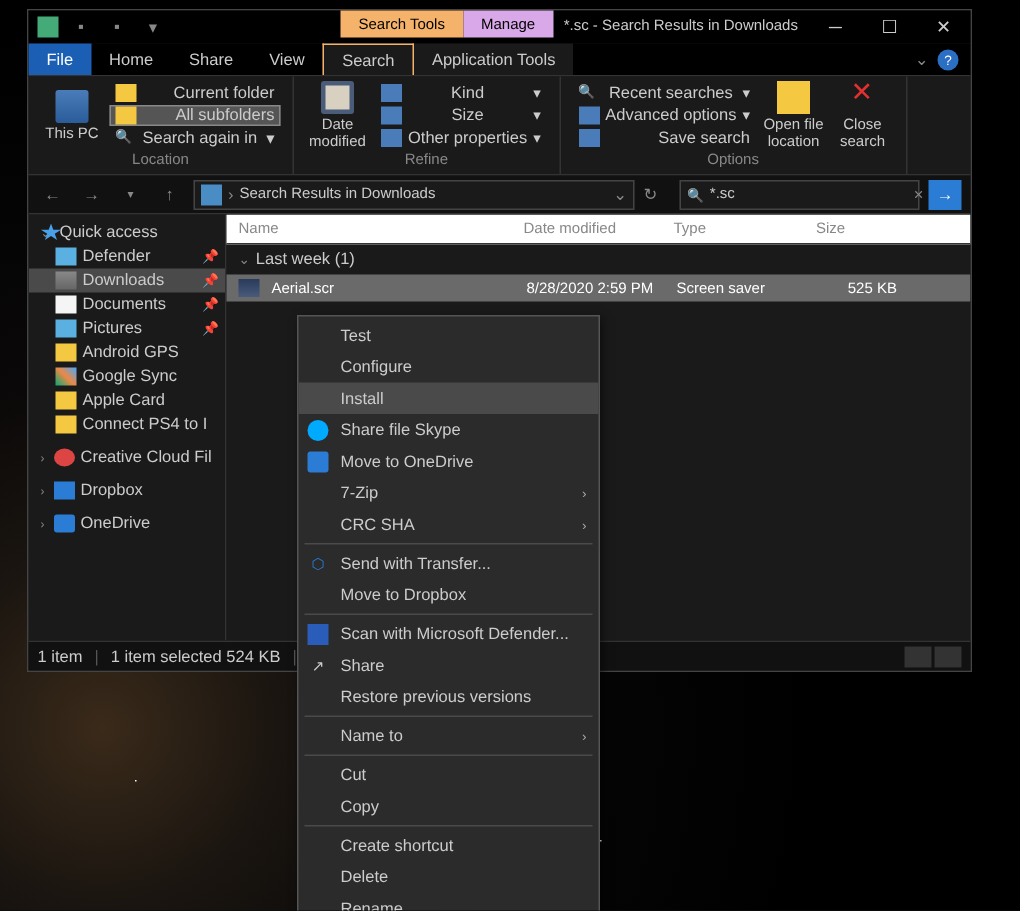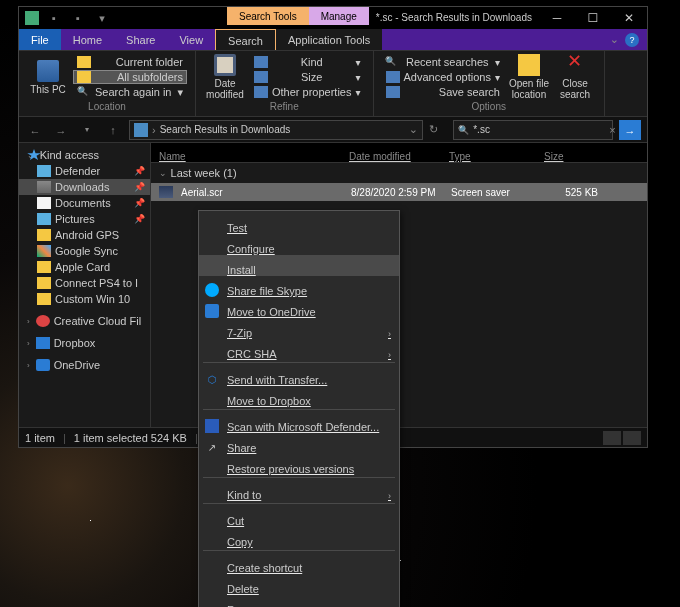--- a/index.html
+++ b/index.html
@@ -14,21 +14,21 @@
 .qat-btn { width: 18px; display: flex; align-items: center; justify-content: center; color: #888; }
 .context-tabs { display: flex; margin-left: 110px; }
 .ctx-tab { height: 18px; padding: 2px 12px; font-size: 10px; color: #000; display: flex; align-items: center; }
 .ctx-search { background: #f5b26b; }
 .ctx-manage { background: #d8a8e8; }
 .title-text { flex: 1; text-align: center; line-height: 22px; font-size: 10px; color: #ccc; }
 .win-controls { display: flex; }
 .win-btn { width: 36px; display: flex; align-items: center; justify-content: center; color: #ccc; font-size: 12px; }
 .win-close { background: transparent; }
 
-.ribbon-tabs { height: 22px; background: #4c1d95; display: flex; align-items: stretch; border-bottom: 1px solid #333; }
+.ribbon-tabs { height: 22px; background: #000000; display: flex; align-items: stretch; border-bottom: 1px solid #333; }
 .rtab { padding: 0 12px; line-height: 22px; font-size: 11px; color: #ccc; }
 .rtab.file { background: #1a5fb4; color: #fff; }
 .rtab.active { background: #1a1a1a; border: 1px solid #f5b26b; border-bottom: none; }
 .rtab.active2 { background: #1a1a1a; }
 .help-area { margin-left: auto; display: flex; align-items: center; gap: 6px; padding-right: 8px; }
 .help-icon { width: 14px; height: 14px; background: #2a6fc4; border-radius: 50%; display: flex; align-items: center; justify-content: center; color: #fff; font-size: 9px; }
 
 .ribbon { height: 66px; background: #1a1a1a; display: flex; border-bottom: 1px solid #333; }
 .rgroup { padding: 2px 8px; border-right: 1px solid #333; display: flex; flex-direction: column; }
 .rgroup-content { flex: 1; display: flex; gap: 4px; }
@@ -73,37 +73,37 @@
 .nav-ico.doc { background: #f5f5f5; }
 .nav-ico.pic { background: #5ab0e0; }
 .nav-ico.gdrive { background: linear-gradient(45deg,#0a7,#e84,#4af); }
 .nav-ico.cc { background: #d44; border-radius: 50%; }
 .nav-ico.dbx { background: #2a7cd4; }
 .nav-ico.od { background: #2a7cd4; border-radius: 2px; }
 .pin { color: #888; font-size: 9px; margin-left: auto; }
 .chev { color: #888; font-size: 8px; margin-right: 2px; }
 
 .filepane { flex: 1; background: #1a1a1a; display: flex; flex-direction: column; }
-.colheaders { height: 20px; background: #000000; display: flex; align-items: flex-end; border-bottom: 1px solid #333; text-decoration: underline; }
+.colheaders { height: 20px; background: #ffffff; display: flex; align-items: center; border-bottom: 1px solid #333; }
 .colh { font-size: 10px; color: #888; padding: 0 8px; }
 .colh.name { width: 190px; }
 .colh.date { width: 100px; }
 .colh.type { width: 95px; }
 .colh.size { width: 60px; }
 .group-hdr { padding: 4px 8px; font-size: 11px; color: #ccc; display: flex; align-items: center; gap: 4px; }
 .file-row { height: 18px; display: flex; align-items: center; background: #6a6a6a; }
 .file-row .cell { font-size: 10px; padding: 0 4px; color: #fff; }
 .file-ico { width: 14px; height: 12px; background: linear-gradient(#2a3a5a,#4a5a7a); margin-left: 8px; margin-right: 4px; }
 
 .statusbar { height: 20px; background: #111; border-top: 1px solid #333; display: flex; align-items: center; padding: 0 6px; font-size: 10px; color: #aaa; gap: 8px; }
 .viewbtns { margin-left: auto; display: flex; gap: 2px; }
 .viewbtn { width: 18px; height: 14px; background: #333; }
 
 .ctxmenu { position: absolute; left: 198px; top: 210px; width: 202px; background: #2b2b2b; border: 1px solid #555; box-shadow: 2px 2px 6px rgba(0,0,0,0.5); z-index: 100; padding: 2px 0; }
-.ctx-item { height: 21px; display: flex; align-items: flex-end; padding: 0 8px 0 28px; font-size: 11px; color: #e8e8e8; position: relative; text-decoration: underline; }
+.ctx-item { height: 21px; display: flex; align-items: center; padding: 0 8px 0 28px; font-size: 11px; color: #e8e8e8; position: relative; }
 .ctx-item.hover { background: #4a4a4a; }
 .ctx-sep { height: 1px; background: #4a4a4a; margin: 2px 4px; }
 .ctx-arrow { margin-left: auto; color: #aaa; font-size: 9px; }
 .ctx-ico { position: absolute; left: 6px; width: 14px; height: 14px; display: flex; align-items: center; justify-content: center; font-size: 10px; }
 .ctx-ico.skype { background: #0af; border-radius: 50%; color: #fff; }
 .ctx-ico.od { background: #2a7cd4; border-radius: 2px; }
 .ctx-ico.dbx { color: #2a7cd4; }
 .ctx-ico.def { background: #2a5cba; color: #fff; }
 </style>
 </head>
@@ -230,21 +230,21 @@
       <span class="clear-x">×</span>
     </div>
     <div class="search-go">→</div>
   </div>
 
   <div class="contentarea">
     <div class="navpane">
       <div class="nav-item top">
         <span class="chev">⌄</span>
         <span class="nav-ico star"></span>
-        <span>Kind access</span>
+        <span>Quick access</span>
       </div>
       <div id="nav-items">
           <div class="nav-item">
             <span class="nav-ico desktop"></span>
             <span>Defender</span>
             <span class="pin">📌</span>
           </div>
           <div class="nav-item selected">
             <span class="nav-ico down"></span>
             <span>Downloads</span>
@@ -268,24 +268,20 @@
             <span class="nav-ico gdrive"></span>
             <span>Google Sync</span>
           </div>
           <div class="nav-item">
             <span class="nav-ico folder"></span>
             <span>Apple Card</span>
           </div>
           <div class="nav-item">
             <span class="nav-ico folder"></span>
             <span>Connect PS4 to I</span>
-          </div>
-          <div class="nav-item">
-            <span class="nav-ico folder"></span>
-            <span>Custom Win 10</span>
           </div>
         </div>
       <div style="height:6px"></div>
       <div class="nav-item top">
           <span class="chev">›</span>
           <span class="nav-ico cc"></span>
           <span>Creative Cloud Fil</span>
         </div>
       <div style="height:6px"></div>
       <div class="nav-item top">
@@ -375,21 +371,21 @@
     </div>
     <div class="ctx-item">
       <span class="ctx-ico share">↗</span>
       <span>Share</span>
     </div>
     <div class="ctx-item">
       <span>Restore previous versions</span>
     </div>
     <div class="ctx-sep"></div>
     <div class="ctx-item">
-      <span>Kind to</span>
+      <span>Name to</span>
       <span class="ctx-arrow">›</span>
     </div>
     <div class="ctx-sep"></div>
     <div class="ctx-item">
       <span>Cut</span>
     </div>
     <div class="ctx-item">
       <span>Copy</span>
     </div>
     <div class="ctx-sep"></div>

